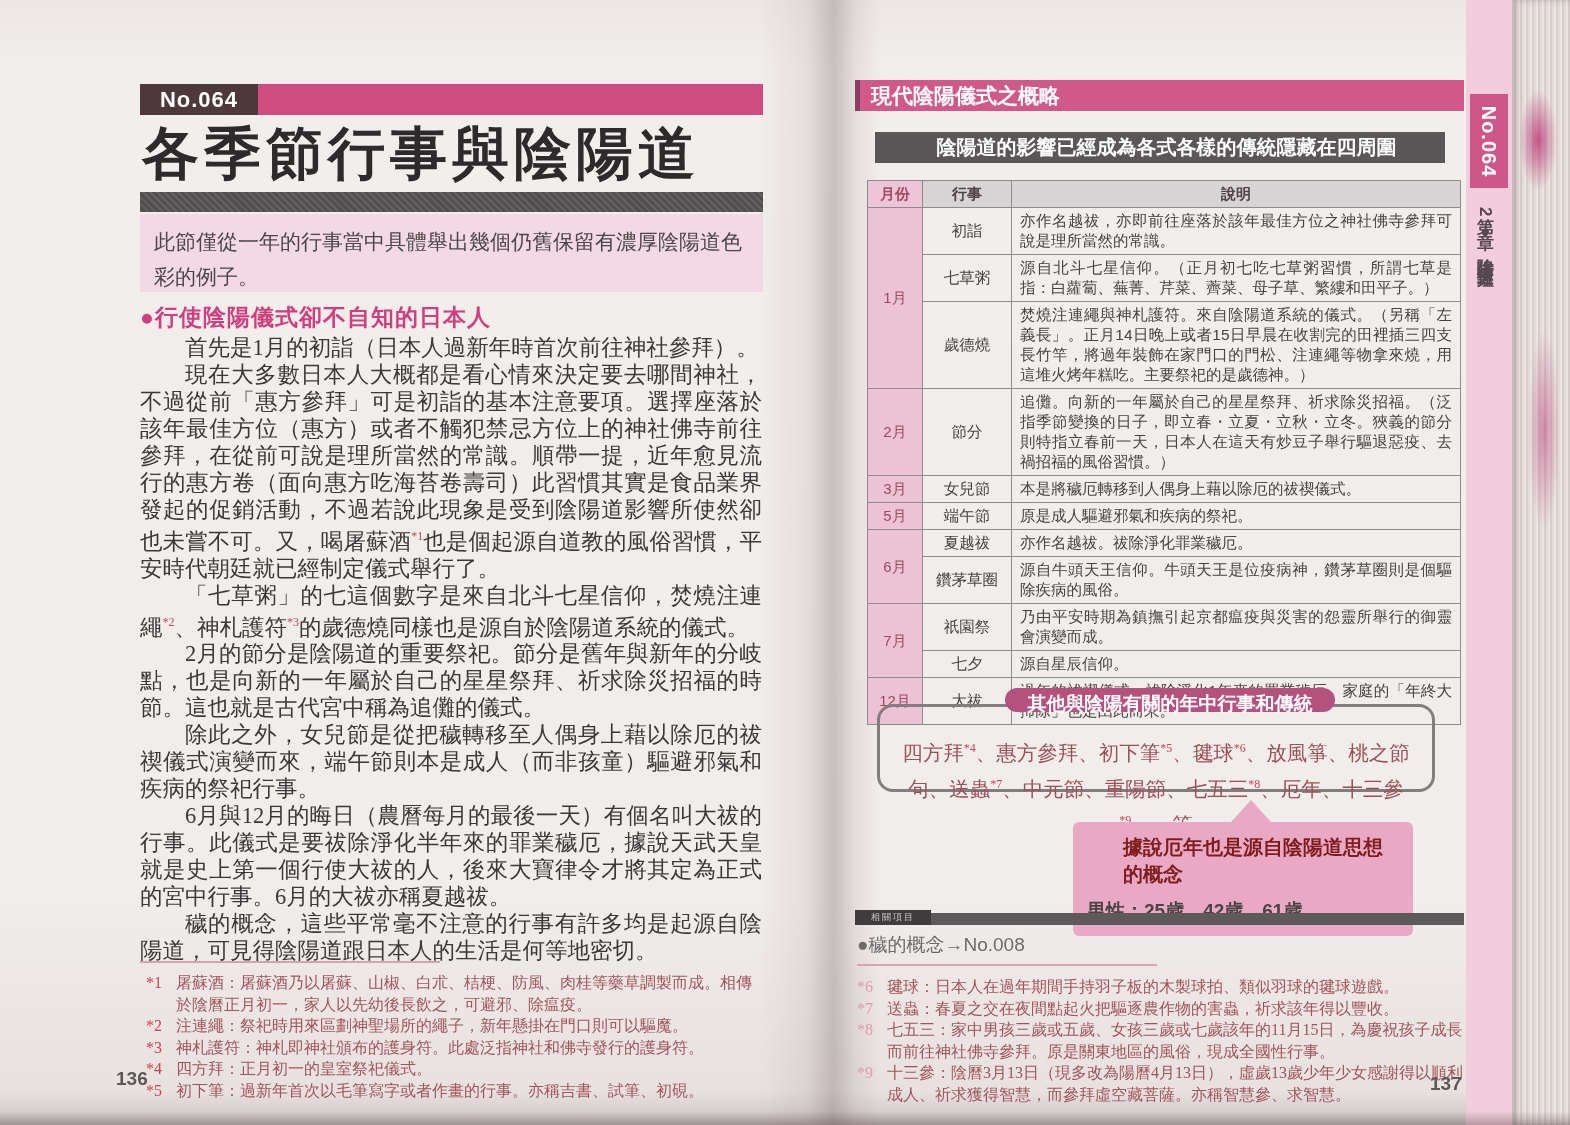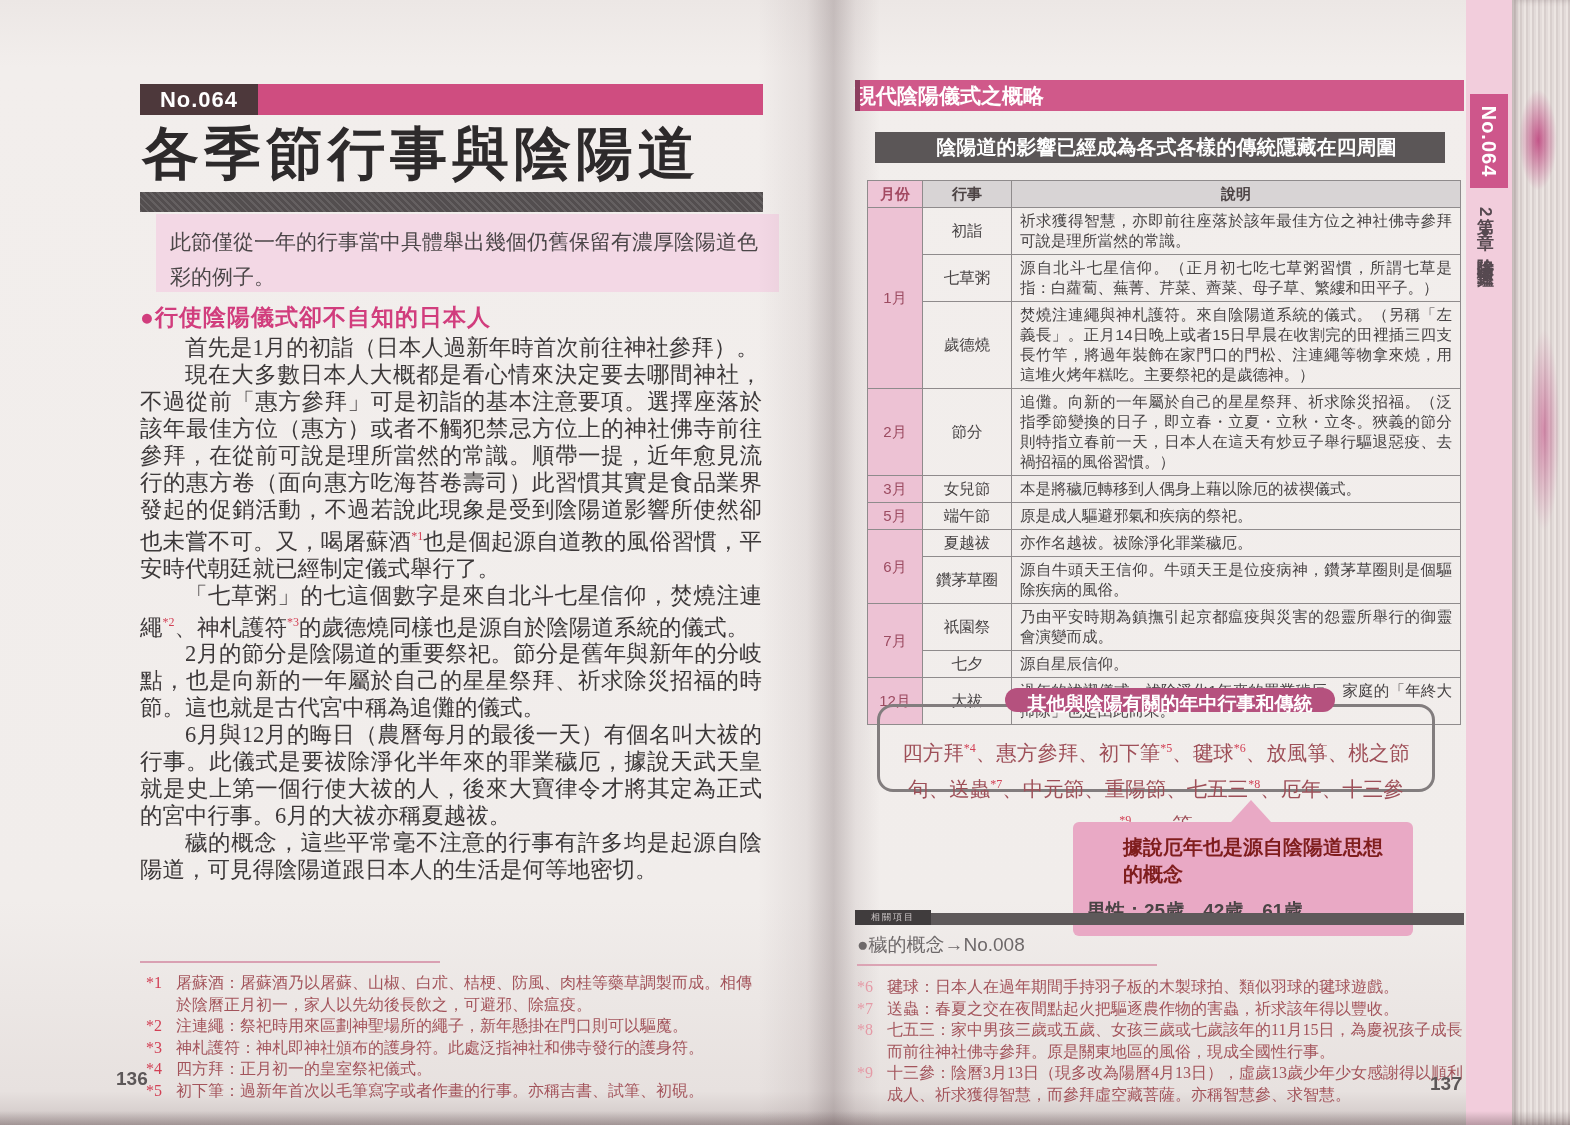--- a/index.html
+++ b/index.html
@@ -28,41 +28,41 @@
   
   .lp{position:absolute;left:140px;top:84px;width:623px;}
   .lp-band{position:absolute;left:0;top:0;width:623px;height:31px;background:#cf4d80;}
   .lp-no{position:absolute;left:0;top:0;width:118px;height:31px;background:#4d383b;
     color:#fff;font-weight:bold;font-size:22px;display:flex;align-items:center;justify-content:center;
     letter-spacing:1px;}
   .lp-title{position:absolute;left:2px;top:33px;width:620px;height:72px;color:#2d2a2b;
     font-size:57px;font-weight:900;letter-spacing:5px;line-height:72px;white-space:nowrap;}
   .lp-hatch{position:absolute;left:0;top:108px;width:623px;height:20px;background:#534e4f;}
   .hatch{background-image:repeating-linear-gradient(45deg,rgba(255,255,255,.10) 0 2px,rgba(0,0,0,0) 2px 5px);}
-  .lp-intro{position:absolute;left:16px;top:130px;width:595px;height:58px;background:#f3d8e5;
+  .lp-intro{position:absolute;left:0;top:130px;width:595px;height:58px;background:#f3d8e5;
     padding:10px 14px;color:#4b4648;font-size:21px;line-height:35px;}
   .lp-sec{position:absolute;left:0;top:218px;color:#d13d7d;font-size:23px;font-weight:bold;letter-spacing:1px;}
   .lp-body{position:absolute;left:0;top:250px;width:622px;
     font-family:"Liberation Serif","DejaVu Serif",serif;color:#3c3839;
     font-size:22.5px;line-height:27px;text-align:justify;}
   .lp-body p{margin:0;text-indent:2em;}
   .lp-body sup,.other-box sup{color:#d24055;font-size:12px;}
   .fn-divider{position:absolute;left:0;top:877px;width:300px;border-top:2px solid #d9a0b2;}
   .fn-block{position:absolute;left:6px;top:888px;width:616px;
     font-family:"Liberation Serif","DejaVu Serif",serif;font-size:16px;line-height:21.5px;color:#a3545b;}
   .fn-row{display:flex;}
   .fn-row .m{flex:0 0 30px;color:#d24055;}
   .fn-row .t{flex:1;}
   .page-num-left{position:absolute;left:116px;top:1068px;font-size:19px;color:#5c5758;font-weight:bold;}
   .page-num-right{position:absolute;left:1430px;top:1073px;font-size:19px;color:#5c5758;font-weight:bold;}
 
   
   .rp{position:absolute;left:855px;top:80px;width:609px;}
   .rp-banner1{position:absolute;left:0;top:0;width:609px;height:31px;background:#d0598a;
-    color:#fff;font-weight:bold;font-size:21px;line-height:31px;padding-left:0;box-sizing:border-box;}
+    color:#fff;font-weight:bold;font-size:21px;line-height:31px;padding-left:16px;box-sizing:border-box;}
   .rp-banner1::before{content:"";position:absolute;left:0;top:0;bottom:0;width:5px;background:#8c3e5f;}
   .rp-banner2{position:absolute;left:20px;top:52px;width:570px;height:31px;background:#5b5657;
     color:#fff;font-weight:bold;font-size:20px;line-height:31px;text-align:center;box-sizing:border-box;padding-left:13px;}
   .rp-table{position:absolute;left:12px;top:100px;width:594px;border-collapse:collapse;
     font-size:15.5px;line-height:20px;color:#474344;}
   .rp-table th,.rp-table td{border:1px solid #8f8b8c;}
   .rp-table thead th{background:#d8d4d5;font-size:15px;color:#4d4445;height:24px;font-weight:bold;}
   .rp-table thead th.mh{background:#eec5d6;color:#a34a62;width:52px;}
   .rp-table thead th.eh{width:86px;}
   .rp-table td.month{background:#edc2d4;color:#9c4b61;text-align:center;font-size:15px;}
@@ -100,20 +100,21 @@
     <div class="lp-no">No.064</div>
     <div class="lp-title">各季節行事與陰陽道</div>
     <div class="lp-hatch hatch"></div>
     <div class="lp-intro">此節僅從一年的行事當中具體舉出幾個仍舊保留有濃厚陰陽道色彩的例子。</div>
     <div class="lp-sec">●行使陰陽儀式卻不自知的日本人</div>
     <div class="lp-body">
       <p class="supify">首先是1月的初詣（日本人過新年時首次前往神社參拜）。</p>
       <p class="supify">現在大多數日本人大概都是看心情來決定要去哪間神社，不過從前「惠方參拜」可是初詣的基本注意要項。選擇座落於該年最佳方位（惠方）或者不觸犯禁忌方位上的神社佛寺前往參拜，在從前可說是理所當然的常識。順帶一提，近年愈見流行的惠方卷（面向惠方吃海苔卷壽司）此習慣其實是食品業界發起的促銷活動，不過若說此現象是受到陰陽道影響所使然卻也未嘗不可。又，喝屠蘇酒<sup>*1</sup>也是個起源自道教的風俗習慣，平安時代朝廷就已經制定儀式舉行了。</p>
       <p class="supify">「七草粥」的七這個數字是來自北斗七星信仰，焚燒注連繩<sup>*2</sup>、神札護符<sup>*3</sup>的歲德燒同樣也是源自於陰陽道系統的儀式。</p>
       <p class="supify">2月的節分是陰陽道的重要祭祀。節分是舊年與新年的分岐點，也是向新的一年屬於自己的星星祭拜、祈求除災招福的時節。這也就是古代宮中稱為追儺的儀式。</p>
+      <p class="supify">除此之外，女兒節是從把穢轉移至人偶身上藉以除厄的祓禊儀式演變而來，端午節則本是成人（而非孩童）驅避邪氣和疾病的祭祀行事。</p>
       <p class="supify">6月與12月的晦日（農曆每月的最後一天）有個名叫大祓的行事。此儀式是要祓除淨化半年來的罪業穢厄，據說天武天皇就是史上第一個行使大祓的人，後來大寶律令才將其定為正式的宮中行事。6月的大祓亦稱夏越祓。</p>
       <p class="supify">穢的概念，這些平常毫不注意的行事有許多均是起源自陰陽道，可見得陰陽道跟日本人的生活是何等地密切。</p>
     </div>
     <div class="fn-divider"></div>
     <div class="fn-block">
       <div class="fn-row">
         <span class="m">*1</span>
         <span class="t">屠蘇酒：屠蘇酒乃以屠蘇、山椒、白朮、桔梗、防風、肉桂等藥草調製而成。相傳於陰曆正月初一，家人以先幼後長飲之，可避邪、除瘟疫。</span>
       </div>
       <div class="fn-row">
@@ -147,21 +148,21 @@
         <tr>
           <th class="mh">月份</th>
           <th class="eh">行事</th>
           <th>說明</th>
         </tr>
       </thead>
       <tbody>
         <tr>
           <td class="month" rowspan="3">1月</td>
           <td class="event">初詣</td>
-          <td class="desc">祈求獲得智慧，亦即前往座落於該年最佳方位之神社佛寺參拜可說是理所當然的常識。</td>
+          <td class="desc">亦作名越祓，亦即前往座落於該年最佳方位之神社佛寺參拜可說是理所當然的常識。</td>
         </tr>
         <tr>
           <td class="event">七草粥</td>
           <td class="desc">源自北斗七星信仰。（正月初七吃七草粥習慣，所謂七草是指：白蘿蔔、蕪菁、芹菜、薺菜、母子草、繁縷和田平子。）</td>
         </tr>
         <tr>
           <td class="event">歲德燒</td>
           <td class="desc">焚燒注連繩與神札護符。來自陰陽道系統的儀式。（另稱「左義長」。正月14日晚上或者15日早晨在收割完的田裡插三四支長竹竿，將過年裝飾在家門口的門松、注連繩等物拿來燒，用這堆火烤年糕吃。主要祭祀的是歲德神。）</td>
         </tr>
         <tr>

